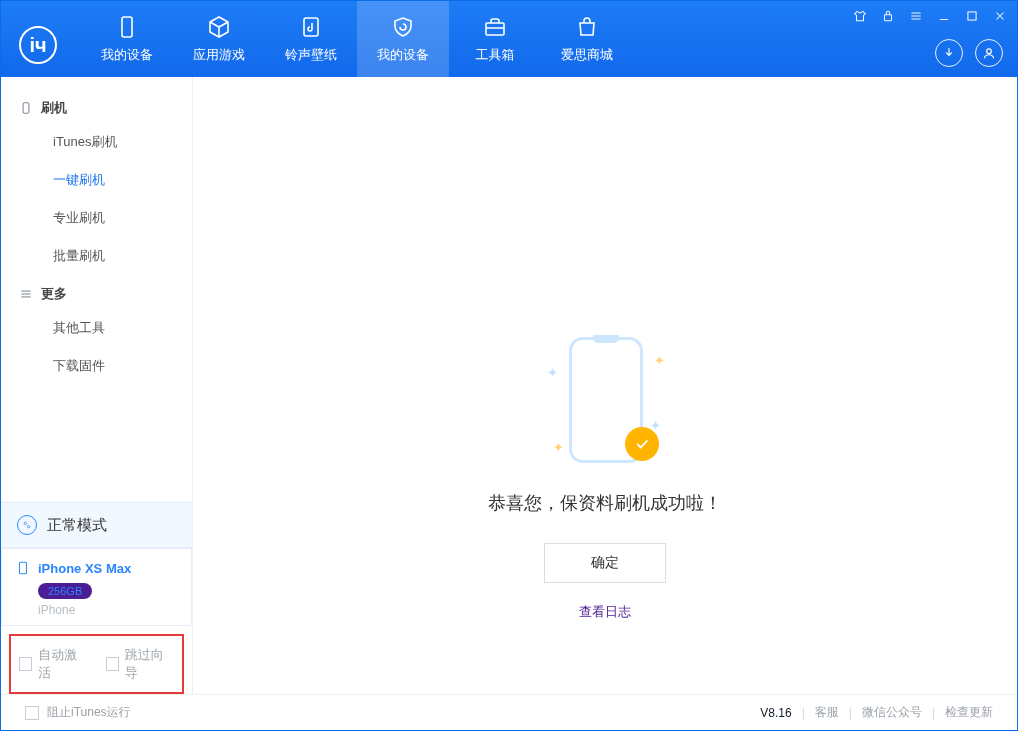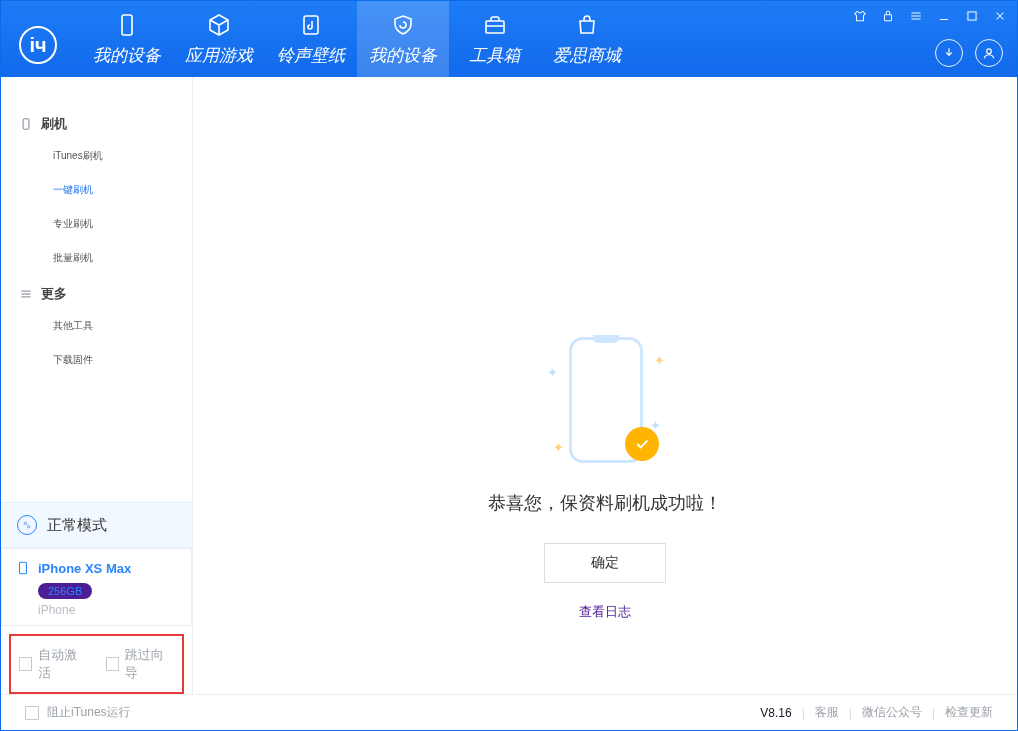--- a/index.html
+++ b/index.html
@@ -13,36 +13,36 @@
 .logo-icon { width: 38px; height: 38px; border: 2px solid #fff; border-radius: 50%; display: flex; align-items: center; justify-content: center; font-weight: bold; font-size: 20px; color:#fff; }
 .logo-text { margin-left: 10px; line-height: 1.1; }
 .logo-name { font-size: 20px; font-weight: bold; letter-spacing: 2px; }
 .logo-url { font-size: 12px; opacity: .9; }
 
 .tabs { display: flex; margin-left: 6px; height: 100%; }
 .tab { width: 92px; display: flex; flex-direction: column; align-items: center; justify-content: center; gap: 6px; cursor: pointer; position: relative; }
 .tab.active { background: rgba(255,255,255,.18); }
 .tab-icon { width: 26px; height: 26px; display:flex; align-items:center; justify-content:center; }
 .tab-icon svg { width: 24px; height: 24px; fill: none; stroke: #fff; stroke-width: 1.6; }
-.tab-label { font-size: 17px; font-style: italic; }
+.tab-label { font-size: 13px; }
 
 .titlebar-ctrls { position: absolute; right: 8px; top: 6px; display: flex; align-items: center; gap: 10px; }
 .titlebar-ctrls .tb { cursor: pointer; opacity: .95; display:flex; align-items:center; justify-content:center; width:18px; height:18px;}
 .titlebar-ctrls svg { width: 14px; height: 14px; stroke: #fff; stroke-width: 1.8; fill: none; }
 
 .header-right-ctrls { position: absolute; right: 14px; bottom: 10px; display: flex; gap: 12px; }
 .circle-btn { width: 28px; height: 28px; border: 1.8px solid rgba(255,255,255,.9); border-radius: 50%; display:flex; align-items:center; justify-content:center; cursor:pointer; }
 .circle-btn svg { width: 14px; height: 14px; stroke:#fff; stroke-width:2; fill:none; }
 
 
 .body { flex: 1; display: flex; min-height: 0; }
-.sidebar { width: 192px; border-right: 1px solid #eee; padding-top: 28px; display:flex; flex-direction:column; }
+.sidebar { width: 192px; border-right: 1px solid #eee; padding-top: 12px; display:flex; flex-direction:column; }
 .sb-sec-head { display:flex; align-items:center; gap:8px; padding: 10px 18px 6px 18px; color:#444; font-weight:600; }
 .sb-sec-head svg { width:14px; height:14px; stroke:#6f7b8a; stroke-width:1.6; fill:none; }
-.sb-item { padding: 10px 10px 10px 52px; color:#555; cursor:pointer; font-size:10px; }
+.sb-item { padding: 10px 10px 10px 52px; color:#555; cursor:pointer; font-size:13px; }
 .sb-item.active { color:#1b74f0; }
 
 .device-strip { margin-top:auto; }
 .device-box { background:#f2f8ff; border-top:1px solid #e6eef9; border-bottom:1px solid #e6eef9; padding: 12px 16px; display:flex; align-items:center; gap:10px; font-size:15px; }
 .device-icon-circle { width:20px; height:20px; border:1.6px solid #2a86ff; border-radius:50%; display:flex; align-items:center; justify-content:center; }
 .device-icon-circle svg { width:10px; height:10px; stroke:#2a86ff; stroke-width:1.8; fill:none;}
 .device-name-box { background:#fff; border:1px solid #e6eef9; padding:10px 14px 8px 14px; }
 .device-name { color:#2a86ff; font-weight:600; font-size:13px; display:flex; align-items:center; gap:8px;}
 .device-name svg { width:14px; height:18px; stroke:#2a86ff; stroke-width:1.8; fill:none; }
 .device-cap { display:inline-block; margin-top:6px; margin-left:22px; padding:2px 10px; border-radius:12px; background:#4c1d95; color:#2a86ff; font-size:11px; }

